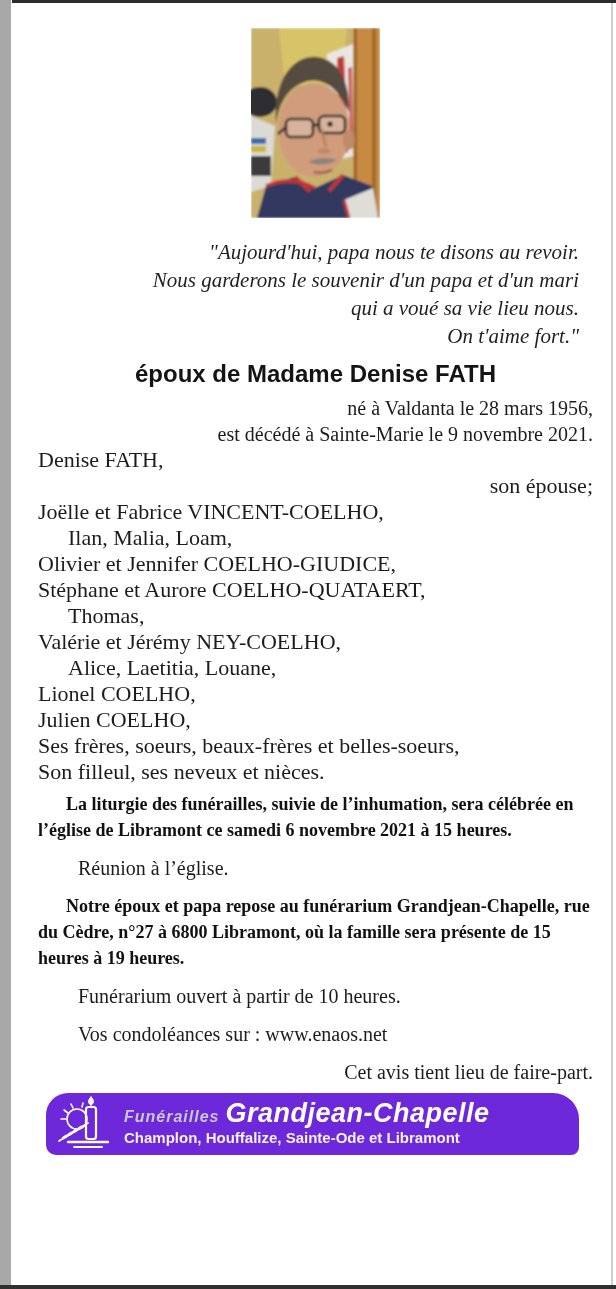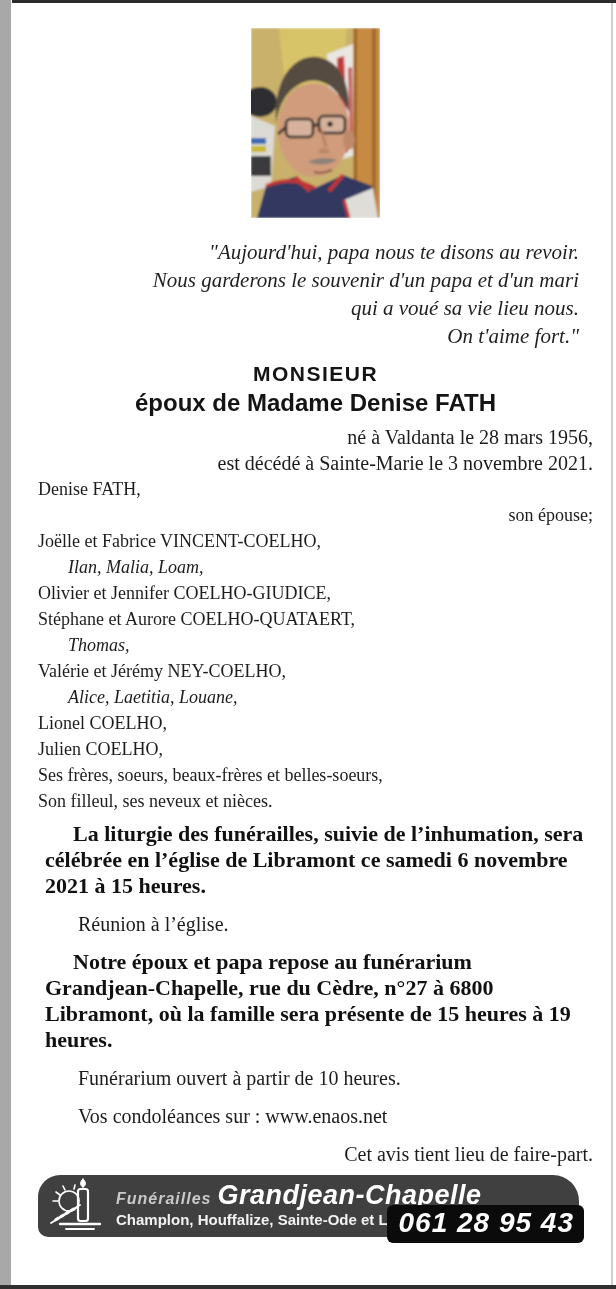--- a/index.html
+++ b/index.html
@@ -21,32 +21,32 @@
     font-style:italic;font-size:21px;line-height:28px;color:#1f1f1f;}
 
   .title-block{margin-top:12px;text-align:center;font-family:"Liberation Sans", sans-serif;color:#141414;}
   .title-monsieur{font-size:21px;font-weight:bold;letter-spacing:1.5px;line-height:24px;}
   .title-name{font-size:40px;font-weight:bold;line-height:43px;letter-spacing:-0.5px;}
   .title-relation{font-size:24px;font-weight:bold;line-height:24px;margin-top:5px;}
 
   .vitals{margin-top:9px;text-align:right;font-size:20px;line-height:26px;}
 
   .intro{margin-top:6px;font-size:20px;line-height:26px;text-indent:28px;}
-  .mourners{font-size:18px;line-height:26px;}
+  .mourners{font-size:22px;line-height:26px;}
   .line-left{text-align:left;}
-  .line-indent{padding-left:30px;font-style:italic;}
+  .line-indent{padding-left:30px;}
   .line-right{text-align:right;}
 
   .funeral{margin-top:6px;font-size:20px;line-height:26px;}
-  .bold-para{font-weight:bold;font-size:22px;text-indent:28px;margin:7px;color:#111111;}
+  .bold-para{font-weight:bold;font-size:18px;text-indent:28px;margin:0;color:#111111;}
   .plain-para{text-indent:28px;margin:12px;}
 
   .closing{margin-top:10px;text-align:right;font-size:20px;line-height:26px;}
 
-  .banner{position:relative;margin:8px 14px 0 0;height:62px;background:#404040;
+  .banner{position:relative;margin:8px 14px 0 8px;height:62px;background:#6d28d9;
     border-radius:22px 26px 8px 10px;}
   .banner-logo{position:absolute;left:10px;top:1px;}
   .brand-line{position:absolute;left:78px;top:5px;white-space:nowrap;
     font-family:"Liberation Sans", sans-serif;}
   .brand-prefix{font-style:italic;font-weight:bold;font-size:16px;color:#c9c9c9;
     letter-spacing:1px;margin-right:6px;}
   .brand-name{font-style:italic;font-weight:bold;font-size:27px;color:#ffffff;
     letter-spacing:0.5px;}
   .banner-locations{position:absolute;left:78px;top:36px;white-space:nowrap;
     font-family:"Liberation Sans", sans-serif;font-size:15px;font-weight:bold;color:#f2f2f2;}
@@ -110,27 +110,26 @@
   </div>
 
   <div class="quote">
     <div>"Aujourd'hui, papa nous te disons au revoir.</div>
     <div>Nous garderons le souvenir d'un papa et d'un mari</div>
     <div>qui a voué sa vie lieu nous.</div>
     <div>On t'aime fort."</div>
   </div>
 
   <div class="title-block">
-    <div class="title-monsieur">MONSIEUR</div>
     <div class="title-relation">époux de Madame Denise FATH</div>
   </div>
 
   <div class="vitals">
     <div>né à Valdanta le 28 mars 1956,</div>
-    <div>est décédé à Sainte-Marie le 3 novembre 2021.</div>
+    <div>est décédé à Sainte-Marie le 9 novembre 2021.</div>
   </div>
 
 
   <div class="mourners">
     <div class="line-left">Denise FATH,</div>
     <div class="line-right">son épouse;</div>
     <div class="line-left">Joëlle et Fabrice VINCENT-COELHO,</div>
     <div class="line-indent">Ilan, Malia, Loam,</div>
     <div class="line-left">Olivier et Jennifer COELHO-GIUDICE,</div>
     <div class="line-left">Stéphane et Aurore COELHO-QUATAERT,</div>
@@ -169,16 +168,15 @@
         <ellipse cx="19" cy="37" rx="3.4" ry="1.6" transform="rotate(-32 19 37)" fill="#ffffff" stroke="none"></ellipse>
         <ellipse cx="24" cy="34" rx="3.4" ry="1.6" transform="rotate(-32 24 34)" fill="#ffffff" stroke="none"></ellipse>
         <path d="M12,48 H52" stroke-width="2.4"></path>
         <path d="M18,53 H46" stroke-width="1.8"></path>
       </g>
     </svg>
     <div class="brand-line">
       <span class="brand-prefix">Funérailles</span><span class="brand-name">Grandjean-Chapelle</span>
     </div>
     <div class="banner-locations">Champlon, Houffalize, Sainte-Ode et Libramont</div>
-    <div class="phone-box">061 28 95 43</div>
   </div>
 
 </div>
 
 </body></html>

